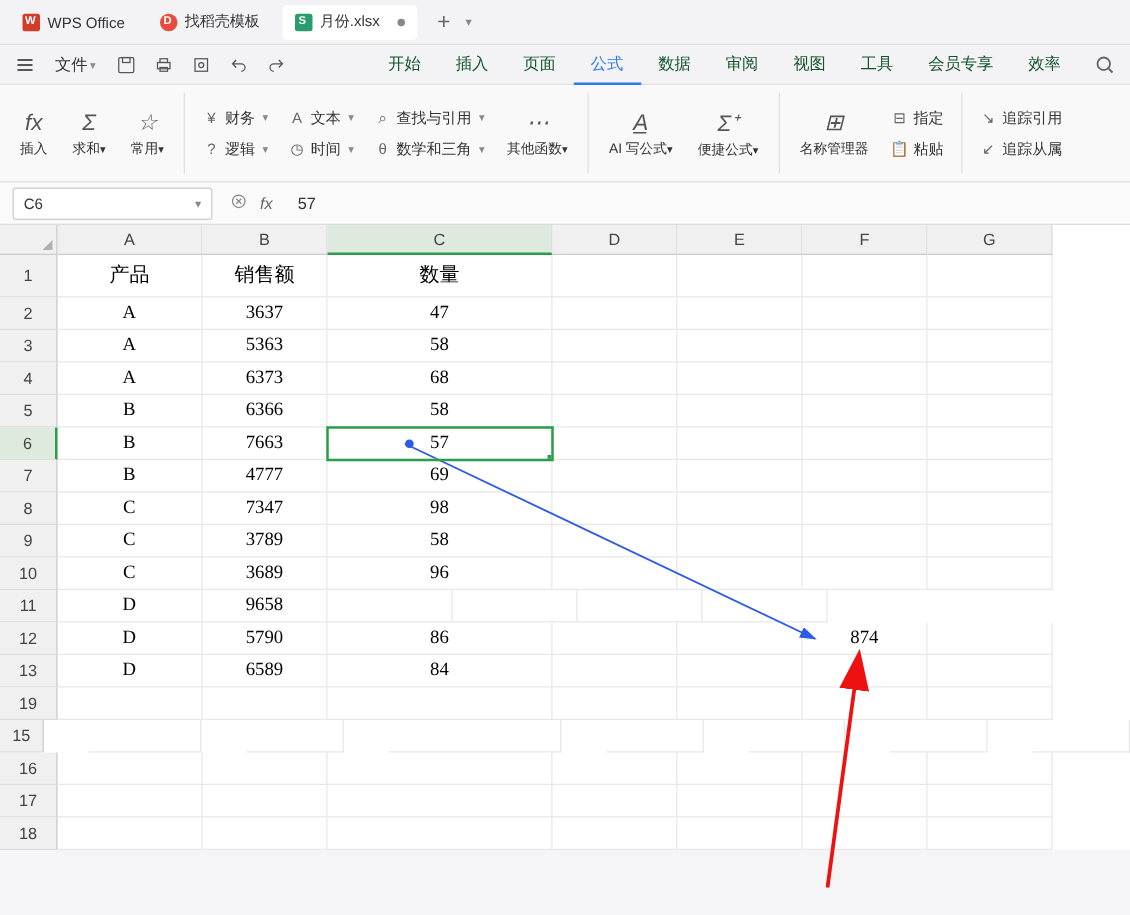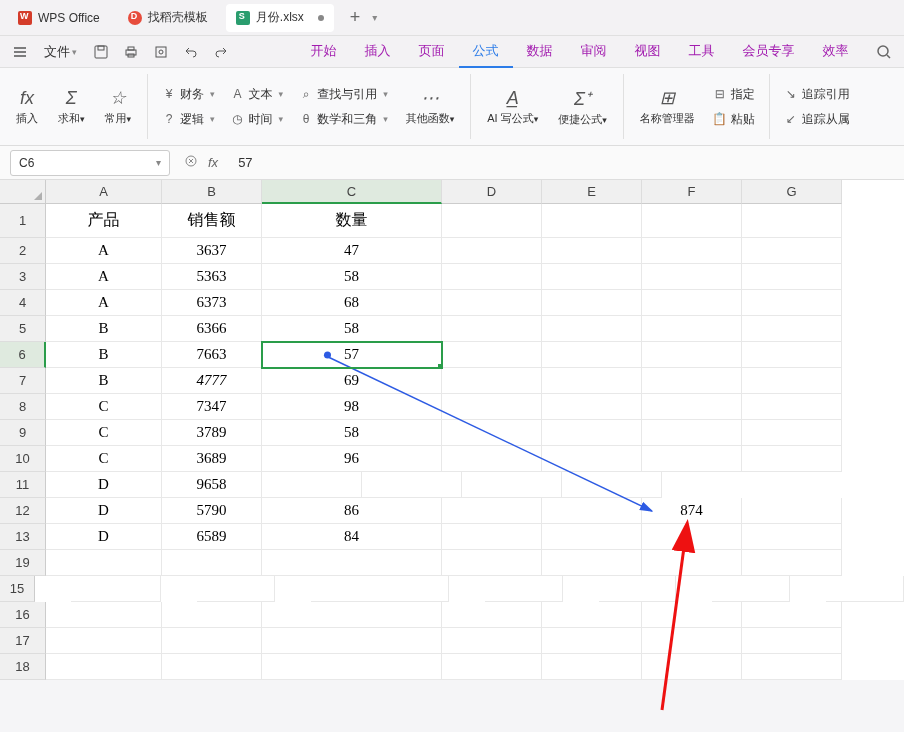--- a/index.html
+++ b/index.html
@@ -17,21 +17,21 @@
 .logo-sheet { background: #2a9d6e; border-radius: 2px; position: relative; }
 .logo-sheet::after { content: "S"; color: #fff; font-size: 9px; font-weight: bold; position: absolute; left: 3px; top: 0; }
 .tab-dot { width: 6px; height: 6px; background: #888; border-radius: 50%; margin-left: 8px; }
 .add-tab { font-size: 18px; color: #666; padding: 0 8px; cursor: pointer; }
 
 
 .menurow { display: flex; align-items: center; height: 32px; background: #f3f2f4; padding: 0 6px; gap: 2px; border-bottom: 1px solid #e0e0e0; }
 .menu-icon-btn { width: 28px; height: 26px; display: flex; align-items: center; justify-content: center; color: #555; font-size: 13px; cursor: pointer; border-radius: 3px; }
 .file-menu { font-size: 13px; color: #333; padding: 4px 8px; cursor: pointer; display: flex; align-items: center; gap: 2px; }
 .menu-tabs { display: flex; margin-left: 60px; gap: 0; }
-.menu-tab { font-size: 13px; color: #a21caf; padding: 6px 14px; cursor: pointer; }
+.menu-tab { font-size: 13px; color: #14532d; padding: 6px 14px; cursor: pointer; }
 .menu-tab.active { color: #2c7ce8; border-bottom: 2px solid #2c7ce8; }
 .search-btn { margin-left: auto; width: 28px; height: 26px; display: flex; align-items: center; justify-content: center; }
 
 
 .ribbon { display: flex; align-items: stretch; height: 78px; background: #f9f9fa; border-bottom: 1px solid #ddd; padding: 6px 10px; gap: 10px; }
 .ribbon-group { display: flex; align-items: center; gap: 8px; padding-right: 10px; border-right: 1px solid #e0e0e0; }
 .ribbon-group:last-child { border-right: none; }
 .ribbon-btn { display: flex; flex-direction: column; align-items: center; justify-content: center; padding: 4px 6px; font-size: 11px; color: #333; cursor: pointer; border-radius: 3px; gap: 2px; }
 .rb-icon { font-size: 18px; color: #555; font-style: italic; }
 .rb-stack { display: flex; flex-direction: column; gap: 4px; }
@@ -338,21 +338,21 @@
         <div class="cell" style="width: 100px; height: 26px;">7663</div>
         <div class="cell active" style="width: 180px; height: 26px;">57</div>
         <div class="cell" style="width: 100px; height: 26px;"></div>
         <div class="cell" style="width: 100px; height: 26px;"></div>
         <div class="cell" style="width: 100px; height: 26px;"></div>
         <div class="cell" style="width: 100px; height: 26px;"></div>
       </div>
       <div class="row" style="height: 26px;">
         <div class="row-h" style="height: 26px;">7</div>
         <div class="cell" style="width: 116px; height: 26px;">B</div>
-        <div class="cell" style="width: 100px; height: 26px; font-style: italic;">4777</div>
+        <div class="cell" style="width: 100px; height: 26px;">4777</div>
         <div class="cell" style="width: 180px; height: 26px;">69</div>
         <div class="cell" style="width: 100px; height: 26px;"></div>
         <div class="cell" style="width: 100px; height: 26px;"></div>
         <div class="cell" style="width: 100px; height: 26px;"></div>
         <div class="cell" style="width: 100px; height: 26px;"></div>
       </div>
       <div class="row" style="height: 26px;">
         <div class="row-h" style="height: 26px;">8</div>
         <div class="cell" style="width: 116px; height: 26px;">C</div>
         <div class="cell" style="width: 100px; height: 26px;">7347</div>

